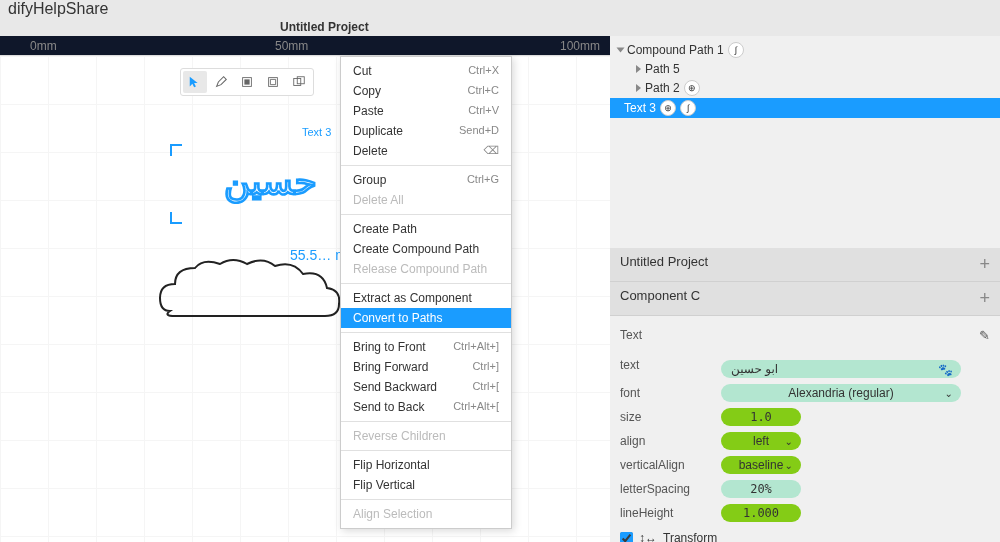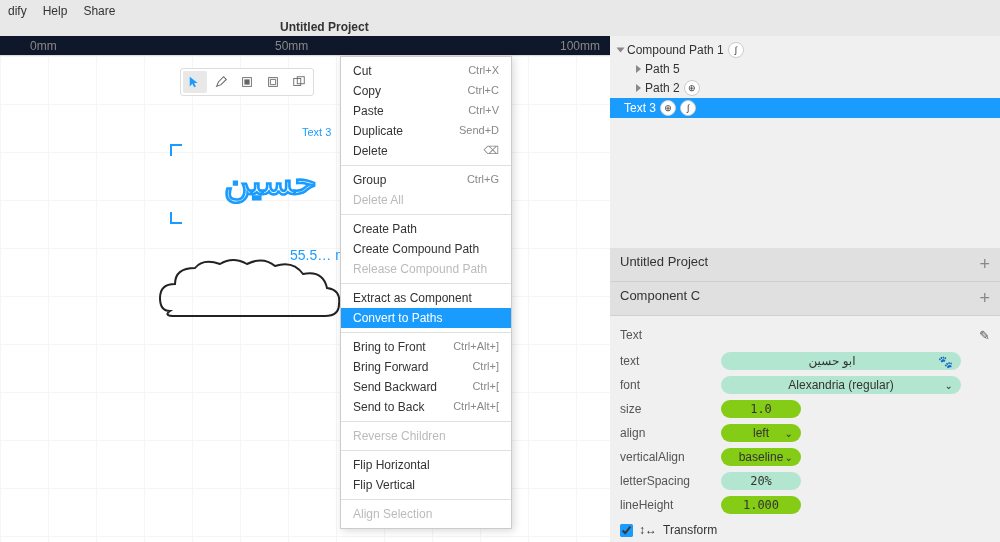--- a/index.html
+++ b/index.html
@@ -1,17 +1,17 @@
 <!DOCTYPE html>
 <html><head>
 <meta charset="utf-8">
 <style>
 * { margin: 0; padding: 0; box-sizing: border-box; font-family: -apple-system, BlinkMacSystemFont, "Segoe UI", Arial, sans-serif; }
 body { width: 1000px; height: 542px; overflow: hidden; background: #f0f0f0; font-size: 13px; color: #333; }
-.topbar { height: 18px; background: #e8e8e8; display: flex; align-items: flex-end; padding: 0 8px; gap: 16px; font-size: 12px; }
+.topbar { height: 18px; background: #e8e8e8; display: flex; align-items: flex-end; padding: 0 8px; font-size: 16px; }
 .topbar span { cursor: pointer; }
 .title-row { height: 18px; background: #e8e8e8; display: flex; align-items: center; padding-left: 280px; font-weight: 600; font-size: 12px; }
 .main { display: flex; height: 506px; }
 .canvas-wrap { width: 610px; position: relative; background: #fff; }
 .ruler-h { height: 20px; background: #0f172a; border-bottom: 1px solid #ddd; display: flex; align-items: center; font-size: 12px; color: #888; position: relative; }
 .ruler-h span { position: absolute; }
 .canvas-body { position: relative; background: #fff; height: 486px; background-image: linear-gradient(to right, #f5f5f5 1px, transparent 1px), linear-gradient(to bottom, #f5f5f5 1px, transparent 1px); background-size: 48px 48px; }
 .toolbar-float { position: absolute; top: 12px; left: 180px; display: flex; gap: 2px; background: #fff; padding: 2px; border: 1px solid #ddd; border-radius: 3px; z-index: 5; }
 .toolbar-float .tb { width: 24px; height: 22px; display: flex; align-items: center; justify-content: center; cursor: pointer; border-radius: 2px; }
 .toolbar-float .tb.active { background: #e8e8e8; }
@@ -36,21 +36,21 @@
 .layer-row.sel { background: #1a9cff; color: #fff; }
 .tri { width: 0; height: 0; border-left: 5px solid #888; border-top: 4px solid transparent; border-bottom: 4px solid transparent; display: inline-block; }
 .tri.down { transform: rotate(90deg); }
 .badge-circ { width: 16px; height: 16px; border-radius: 50%; background: #fff; display: inline-flex; align-items: center; justify-content: center; font-size: 9px; border: 1px solid #ccc; }
 .layer-row.sel .badge-circ { background: #fff; color: #333; }
 .section-hdr { background: #e0e0e0; padding: 6px 10px; font-size: 13px; display: flex; justify-content: space-between; border-bottom: 1px solid #d0d0d0; }
 .props { background: #f0f0f0; padding: 6px 0; font-size: 12px; overflow-y: auto; flex: 1; }
 .prop-row { display: flex; align-items: center; padding: 3px 10px; gap: 6px; }
 .prop-label { width: 95px; color: #555; }
 .pill { background: #b3e6d0; border-radius: 12px; padding: 2px 10px; min-width: 70px; text-align: center; font-size: 12px; font-family: monospace; }
-.pill.wide { min-width: 240px; text-align: center; direction: rtl; position: relative; padding-right: 28px; font-family: inherit; }
+.pill.wide { min-width: 240px; text-align: left; direction: rtl; position: relative; padding-right: 28px; font-family: inherit; margin-top: 8px; }
 .pill.sel { min-width: 240px; display: flex; justify-content: center; position: relative; font-family: inherit; align-items: center; }
 .pill.gray { background: #84cc16; }
 .paw { position: absolute; right: 8px; top: 3px; font-size: 12px; }
 .caret-d { position: absolute; right: 8px; top: 4px; font-size: 10px; }
 .pill.sm { min-width: 80px; }
 .text-hdr { display: flex; justify-content: space-between; padding: 6px 10px; color: #555; }
 .transform-hdr { display: flex; align-items: center; gap: 6px; padding: 6px 10px; }
 .chk { width: 13px; height: 13px; accent-color: #1a9cff; }
 .plus { font-size: 18px; color: #888; cursor: pointer; }
 .pencil { font-size: 13px; cursor: pointer; }

